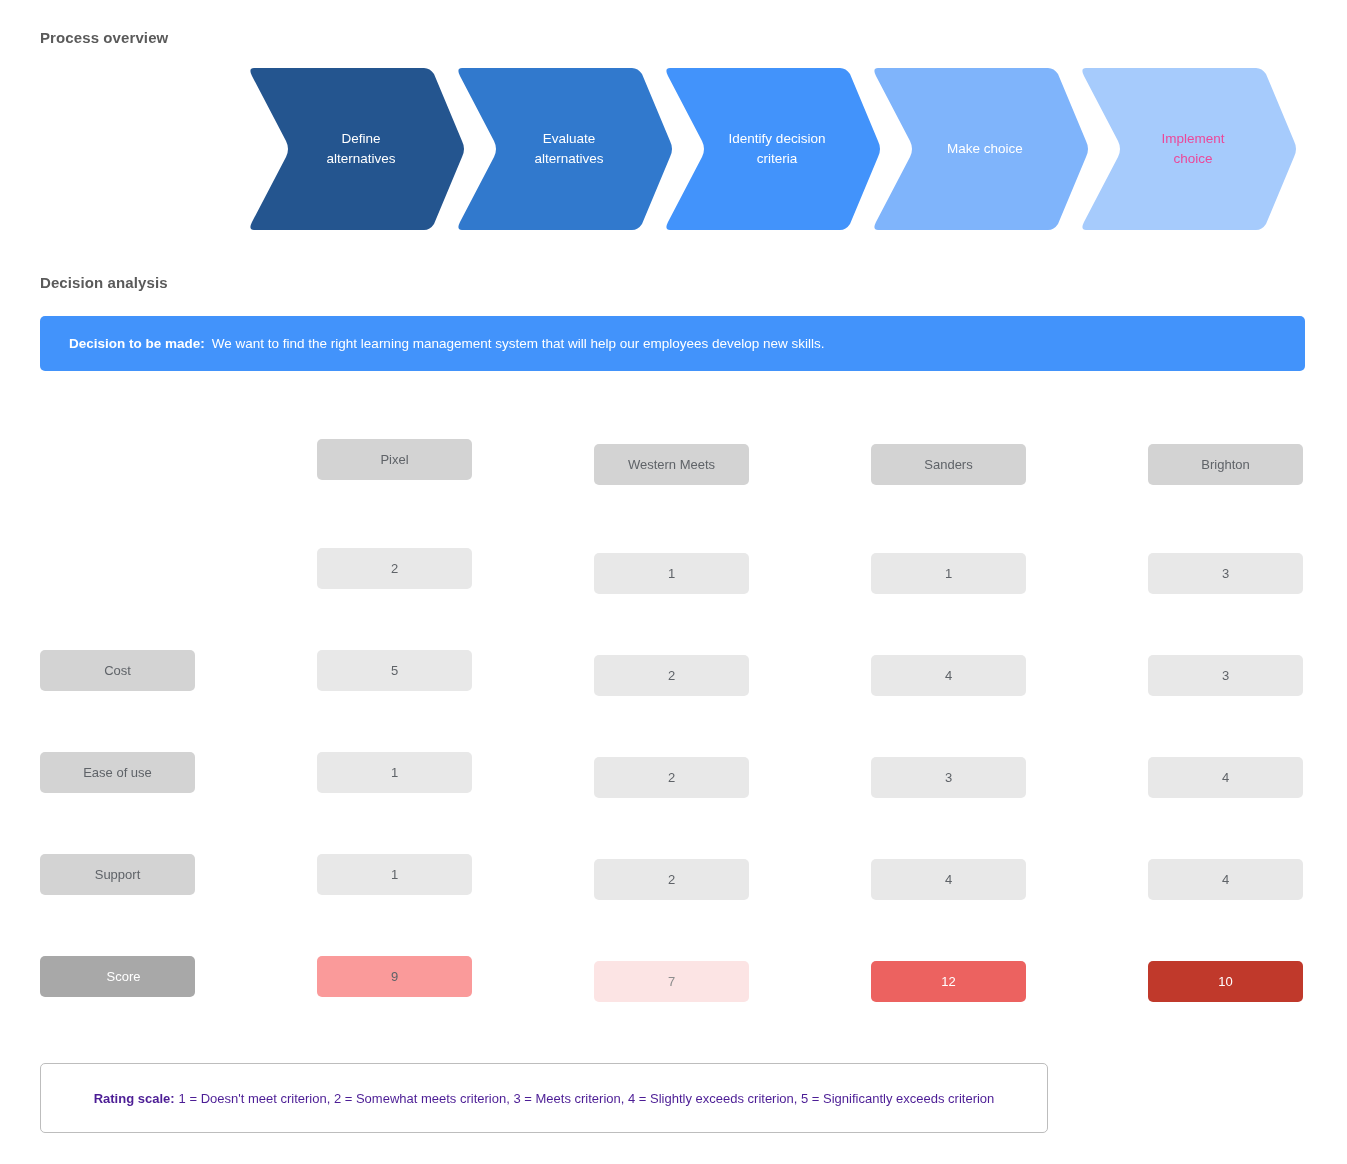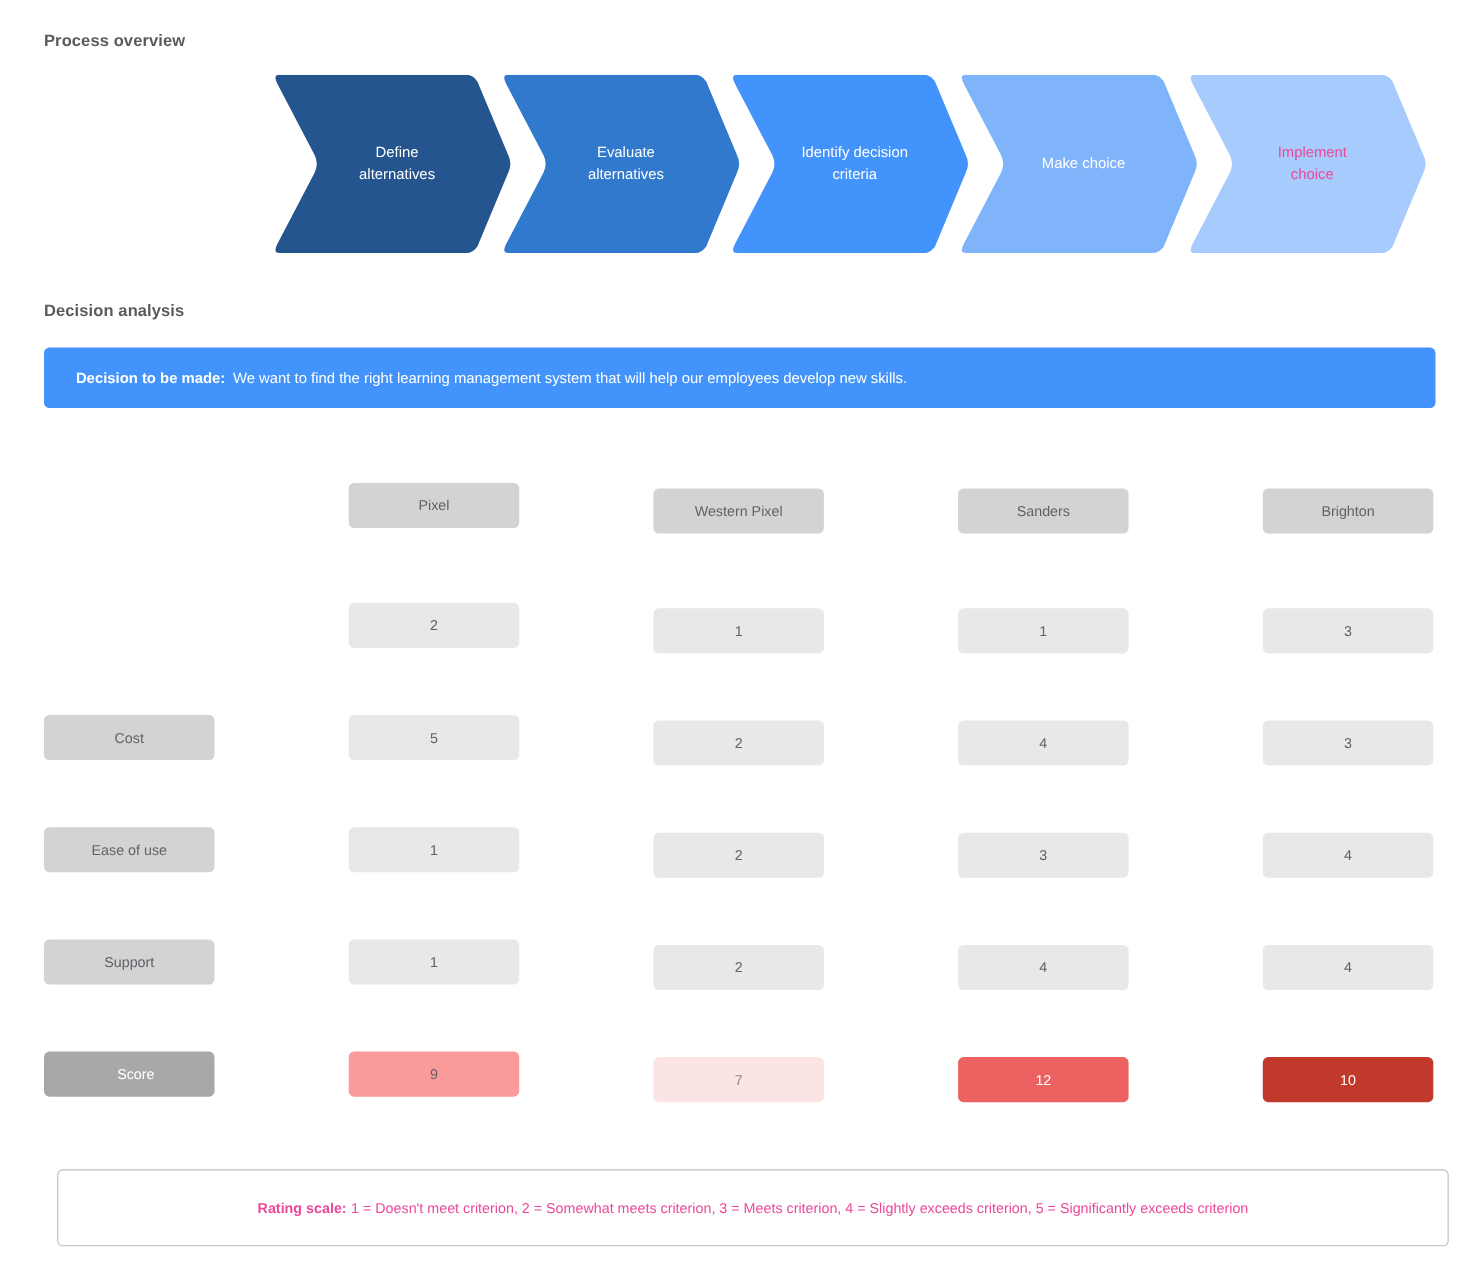--- a/index.html
+++ b/index.html
@@ -114,30 +114,29 @@
   .cell.value-cell {
     background: #e8e8e8;
     color: #5f6368;
   }
 
   
   #rating-scale {
     position: absolute;
     left: 40px;
     top: 1063px;
-    width: 1265px;
+    width: 1008px;
     height: 70px;
     border: 1px solid #bdbdbd;
     border-radius: 5px;
     display: flex;
     align-items: center;
     justify-content: center;
     font-size: 13px;
-    color: #ec4899;
-    margin-left: 12px;
+    color: #4c1d95;
   }
   #rating-scale .scale-lead {
     font-weight: bold;
     margin-right: 4px;
   }
 </style>
 </head>
 <body>
 
 <div class="section-heading" id="heading-process">Process overview</div>
@@ -184,21 +183,21 @@
 <div id="decision-banner">
   <span class="lead">Decision to be made:</span>
   <span>We want to find the right learning management system that will help our employees develop new skills.</span>
 </div>
 
 <div id="matrix">
     <div class="cell header-cell" style="left: 317px; top: 439px; width: 155px; height: 41px;">
       <span>Pixel</span>
     </div>
     <div class="cell header-cell" style="left: 594px; top: 444px; width: 155px; height: 41px;">
-      <span>Western Pixel</span>
+      <span>Western Meets</span>
     </div>
     <div class="cell header-cell" style="left: 871px; top: 444px; width: 155px; height: 41px;">
       <span>Sanders</span>
     </div>
     <div class="cell header-cell" style="left: 1148px; top: 444px; width: 155px; height: 41px;">
       <span>Brighton</span>
     </div>
     <div class="cell value-cell" style="left: 317px; top: 548px; width: 155px; height: 41px;">
       <span>2</span>
     </div>

